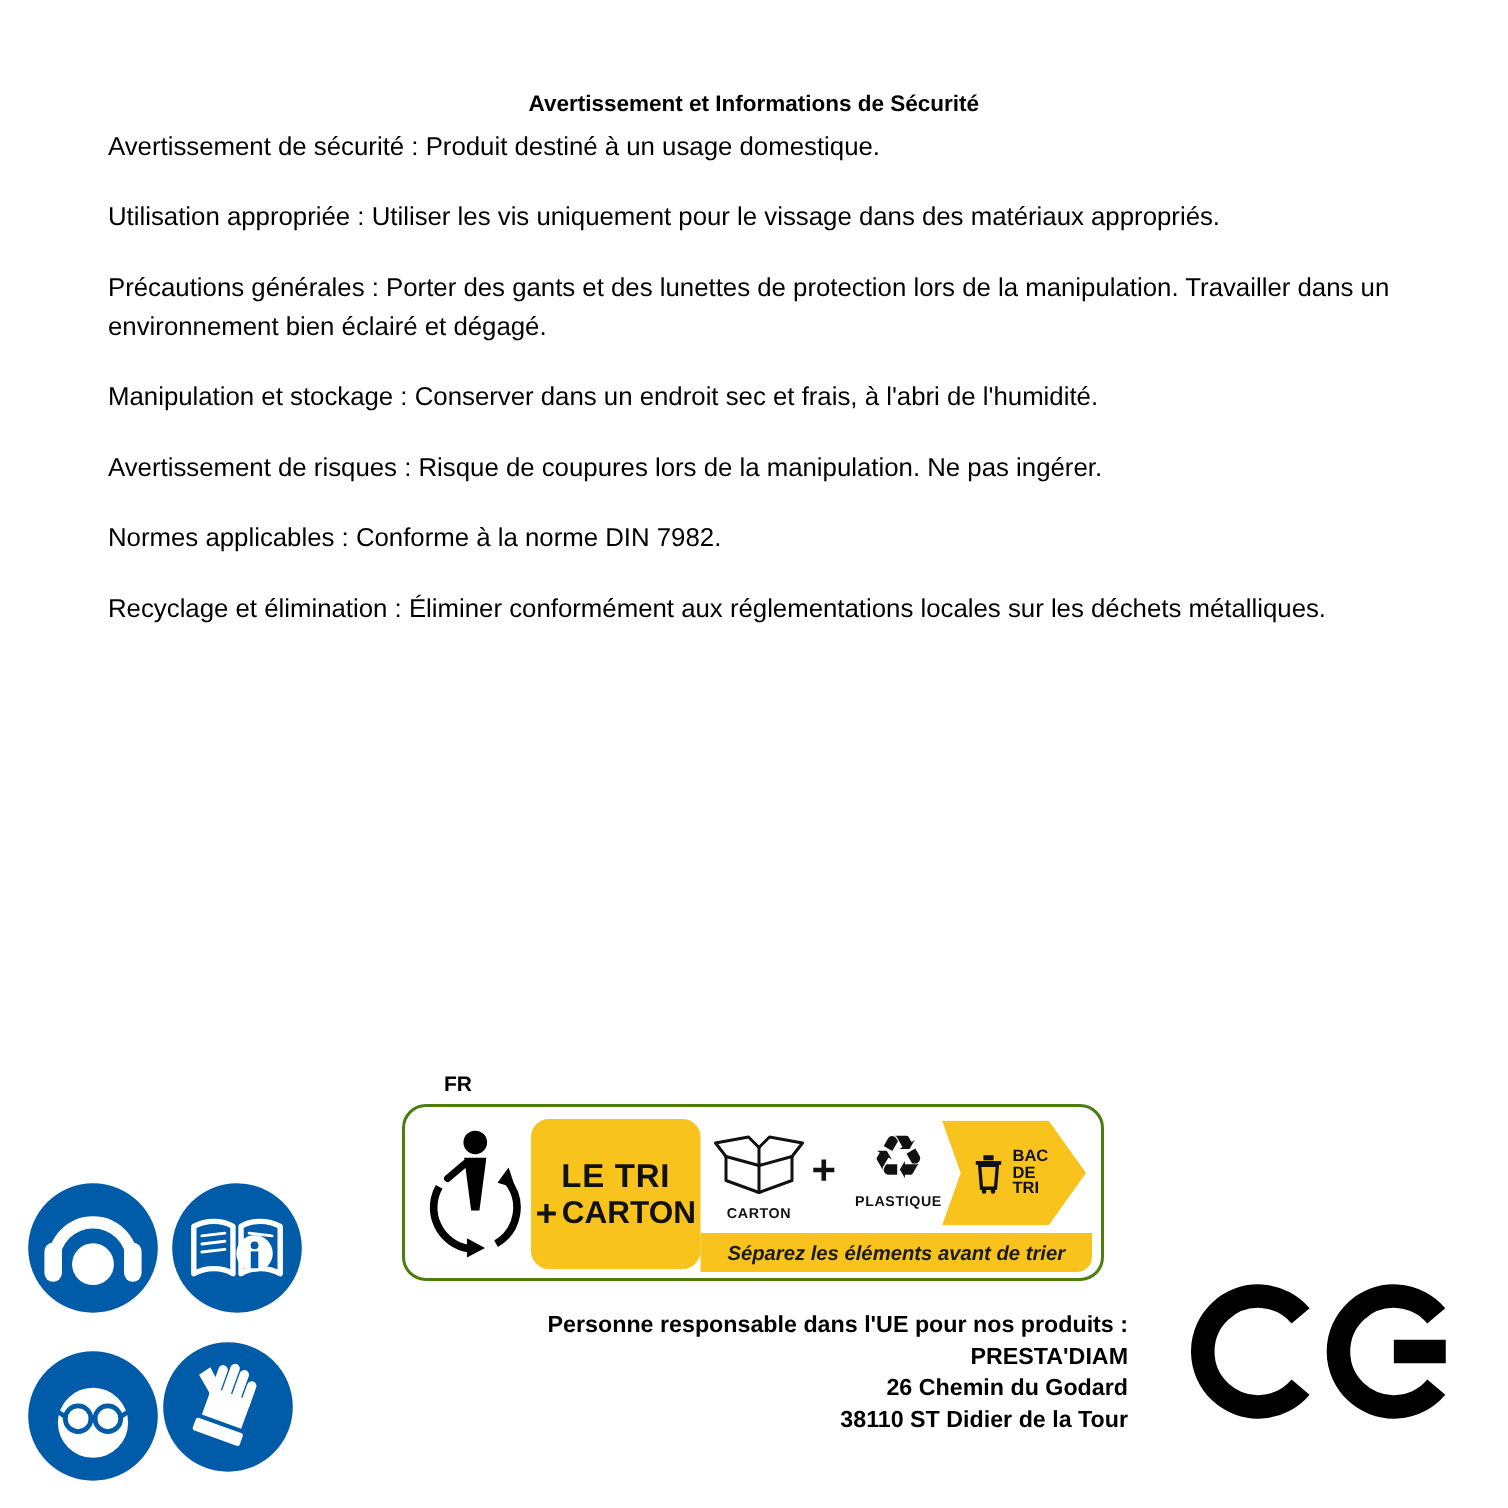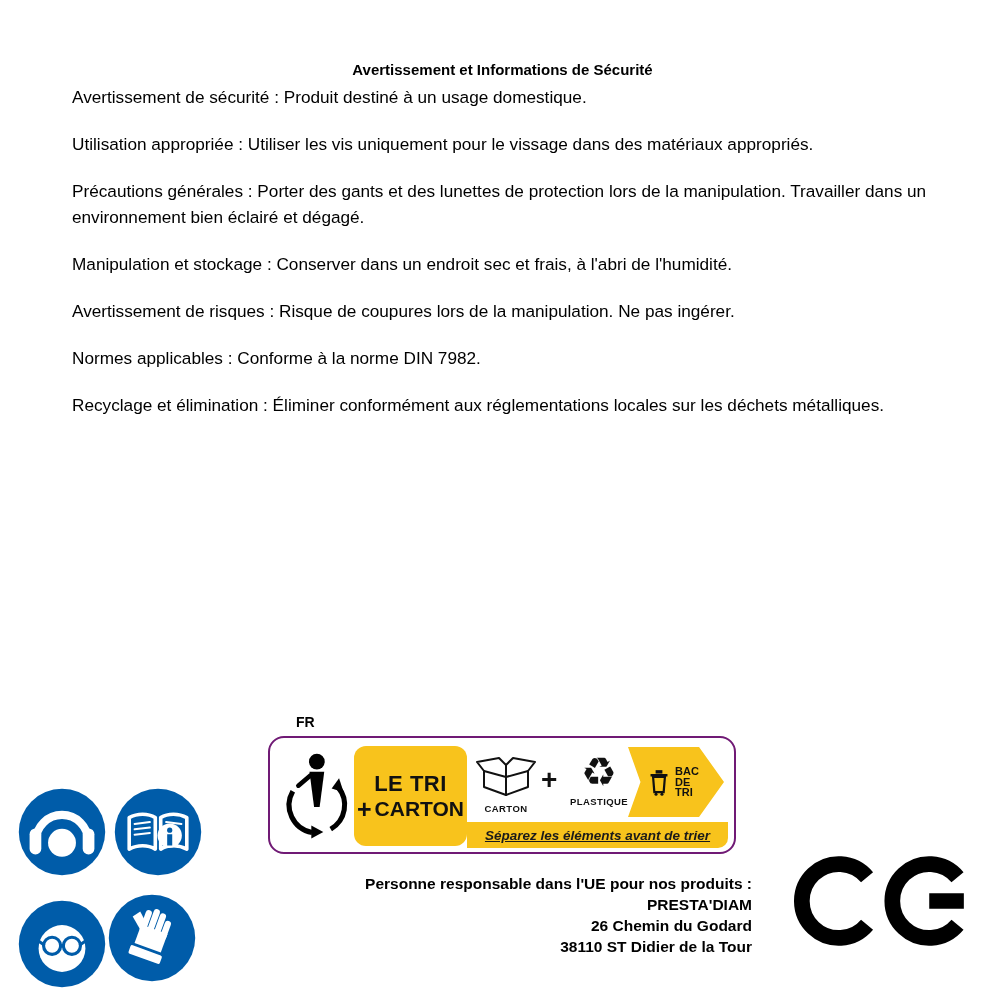--- a/index.html
+++ b/index.html
@@ -13,40 +13,40 @@
              font-size:17.2px;line-height:26px;}
   .body-text p{margin:0 0 21px 0;}
 
   
   .picto{position:absolute;width:90px;height:90px;}
   .picto svg{width:100%;height:100%;display:block;}
 
   
   .fr-code{position:absolute;left:268px;top:714px;font-size:14px;font-weight:bold;margin-left:28px;}
   .tri-label{position:absolute;left:268px;top:736px;width:468px;height:118px;
-             background:#fff;border:2px solid #701a75;border-radius:16px;box-sizing:border-box;}
+             background:#fff;border:2px solid #4d7c0f;border-radius:16px;box-sizing:border-box;}
   .triman{position:absolute;left:8px;top:8px;width:74px;height:96px;}
   .letri{position:absolute;left:84px;top:8px;width:113px;height:100px;background:#F8C31C;
          border-radius:12px;display:flex;flex-direction:column;align-items:center;justify-content:center;}
   .letri .l1{font-size:22px;font-weight:bold;letter-spacing:.5px;color:#111;}
   .letri .l2{font-size:21px;font-weight:bold;display:flex;align-items:center;gap:3px;color:#111;}
   .letri .plus{font-size:25px;font-weight:bold;line-height:20px;}
   .material{position:absolute;text-align:center;}
   .material .mlabel{font-size:9.5px;font-weight:bold;letter-spacing:.4px;margin-top:1px;color:#111;}
   .mat-carton{left:204px;top:16px;width:64px;}
   .mat-plus{position:absolute;left:271px;top:26px;font-size:28px;font-weight:bold;color:#111;}
   .mat-plastique{left:297px;top:11px;width:64px;}
   .recycle-glyph{font-size:40px;line-height:46px;color:#111;}
   .bac-arrow{position:absolute;left:358px;top:9px;width:96px;height:70px;background:#F8C31C;
              clip-path:polygon(0 0,74% 0,100% 50%,74% 100%,0 100%,13% 50%);
              display:flex;align-items:center;gap:5px;padding-left:20px;box-sizing:border-box;}
   .bac-text{font-size:11px;font-weight:bold;line-height:10.5px;color:#111;}
   .strip{position:absolute;left:197px;top:84px;width:261px;height:26px;background:#F8C31C;
          border-radius:0 0 10px 0;display:flex;align-items:center;justify-content:center;}
-  .strip .tagline{font-size:13.5px;font-style:italic;font-weight:bold;color:#1a1a1a;text-decoration:underline;}
+  .strip .tagline{font-size:13.5px;font-style:italic;font-weight:bold;color:#1a1a1a;}
 
   
   .resp{position:absolute;left:248px;top:873px;width:504px;text-align:right;
         font-weight:bold;font-size:15.5px;line-height:21px;}
 
   
   .ce{position:absolute;left:794px;top:856px;width:180px;height:90px;}
   .ce svg{width:100%;height:100%;display:block;}
 </style>
 </head>

